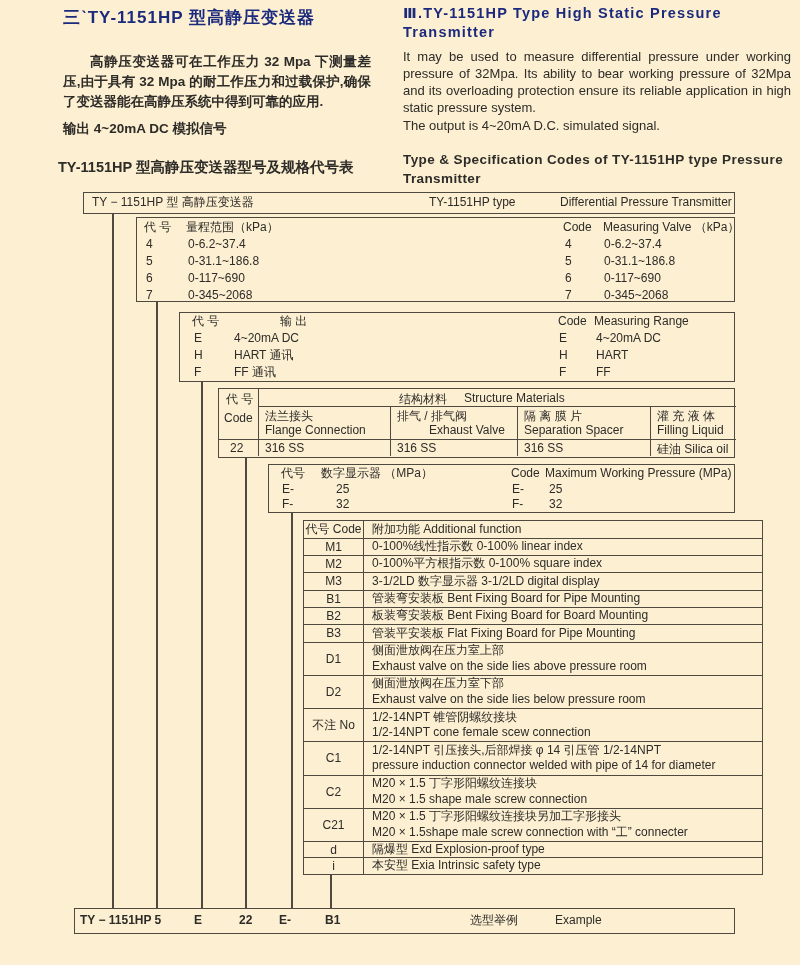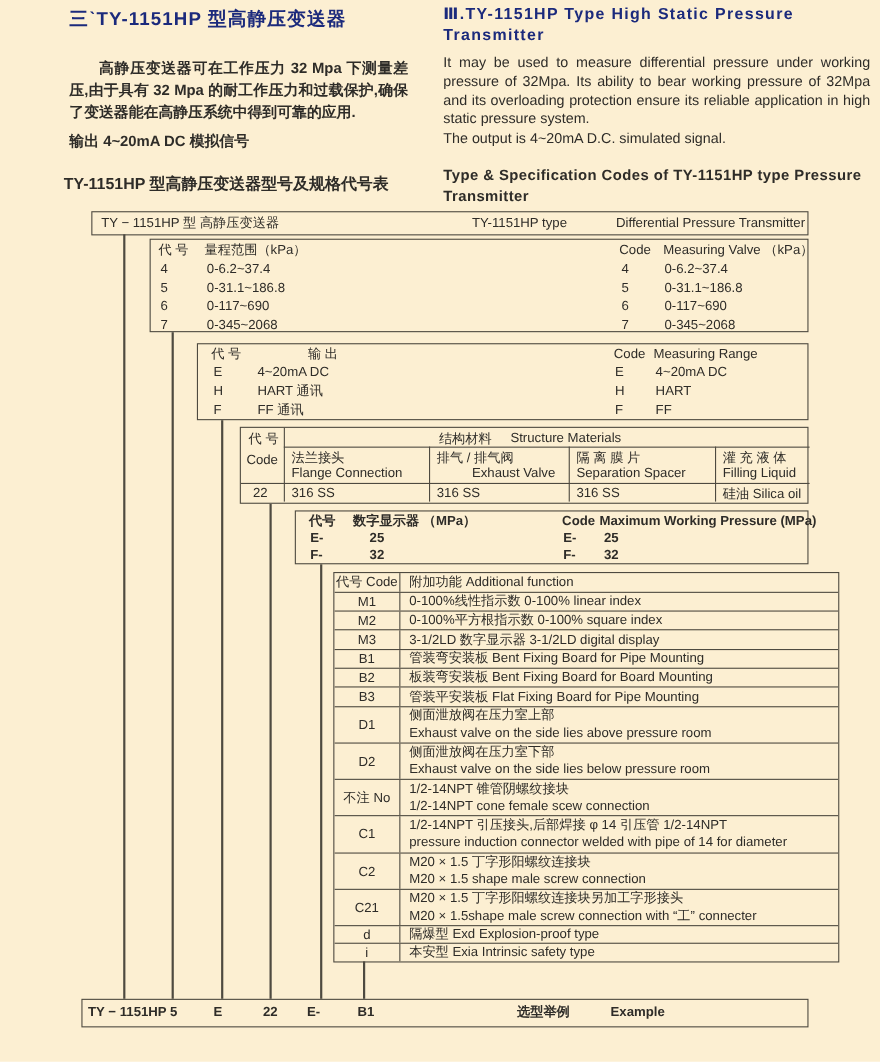--- a/index.html
+++ b/index.html
@@ -36,36 +36,36 @@
   
   #boxA{left:136px;top:217px;width:599px;height:85px;padding-top:1px;}
   
   #boxB{left:179px;top:312px;width:556px;height:70px;}
   #boxB .row{height:17px;line-height:17px;}
   
   #boxC{left:218px;top:388px;width:517px;height:70px;}
   #boxC .cell{position:absolute;white-space:nowrap;}
   #boxC .gl{position:absolute;background:var(--line);}
   
-  #boxD{left:268px;top:464px;width:467px;height:49px;padding-top:1px;font-weight:bold;}
+  #boxD{left:268px;top:464px;width:467px;height:49px;padding-top:1px;}
   #boxD .row{height:15.5px;line-height:15.5px;}
   
   #boxE{left:303px;top:520px;width:460px;height:355px;display:flex;flex-direction:column;overflow:hidden;}
   .fr{display:flex;box-sizing:border-box;}
   .fr + .fr{border-top:1px solid var(--line);}
   .fr .fc{width:59px;flex:none;border-right:1px solid var(--line);display:flex;align-items:center;justify-content:center;white-space:nowrap;}
   .fr .fd{flex:1;display:flex;flex-direction:column;justify-content:center;padding-left:8px;}
   .fr .fd div{line-height:15.5px;white-space:nowrap;}
   .h1{height:17.5px;}
   .h2{height:33.5px;}
   .hs{height:16.5px;}
   
   #exbox{left:74px;top:908px;width:661px;height:26px;}
   #exbox .row{height:23px;line-height:23px;font-weight:bold;}
-  #exbox .plain{font-weight:bold;}
+  #exbox .plain{font-weight:normal;}
 </style>
 </head>
 <body>
 
 <div id="page">
 
   <div class="abs zh-title">三ˋTY-1151HP 型高静压变送器</div>
   <div class="abs zh-body">高静压变送器可在工作压力 32 Mpa 下测量差压,由于具有 32 Mpa 的耐工作压力和过载保护,确保了变送器能在高静压系统中得到可靠的应用.</div>
   <div class="abs zh-output">输出 4~20mA DC 模拟信号</div>
   <div class="abs zh-tabletitle">TY-1151HP 型高静压变送器型号及规格代号表</div>

